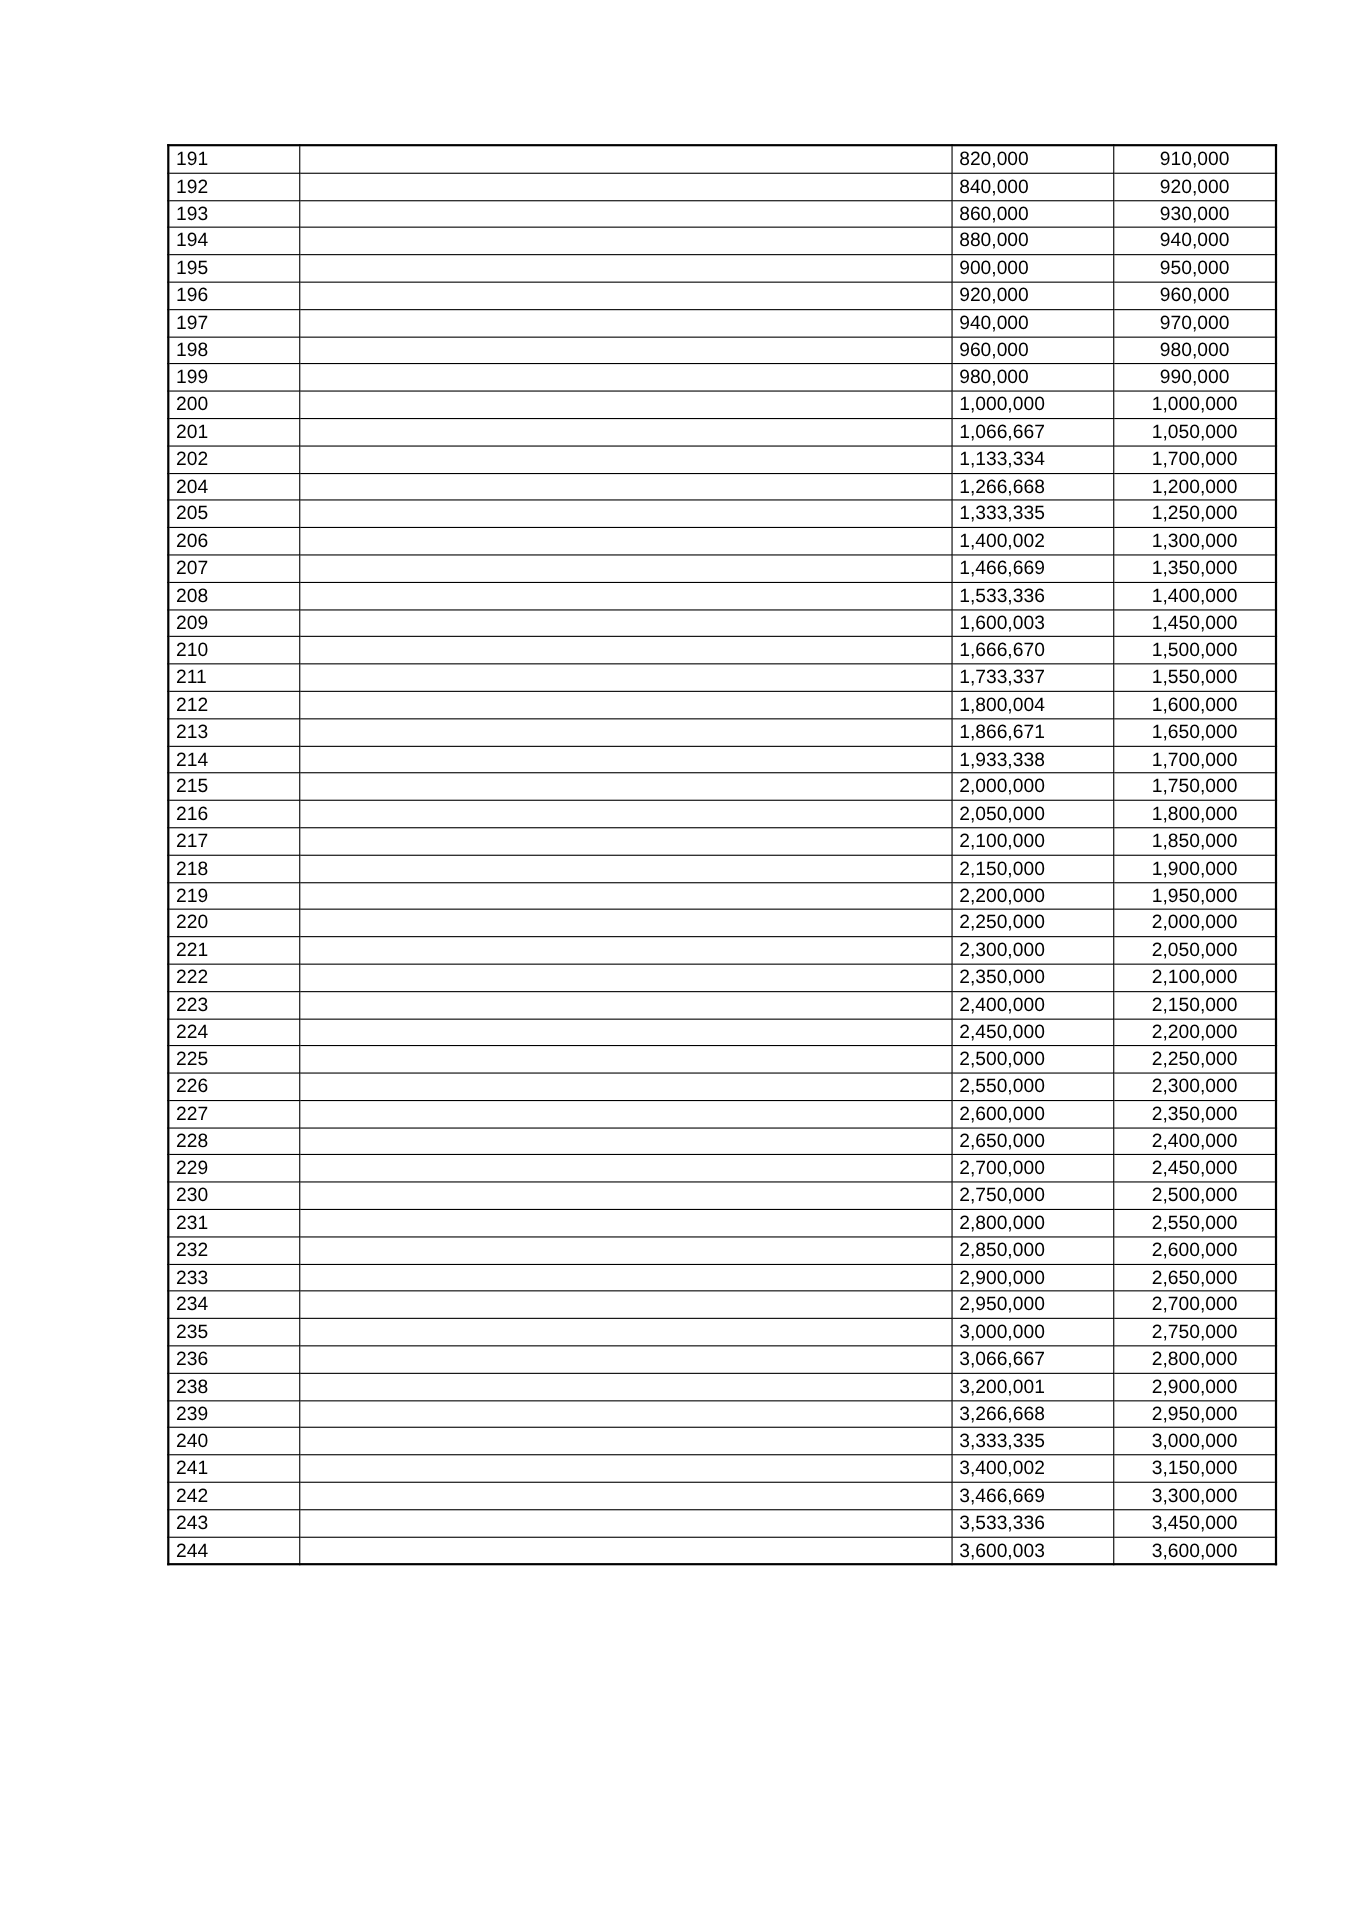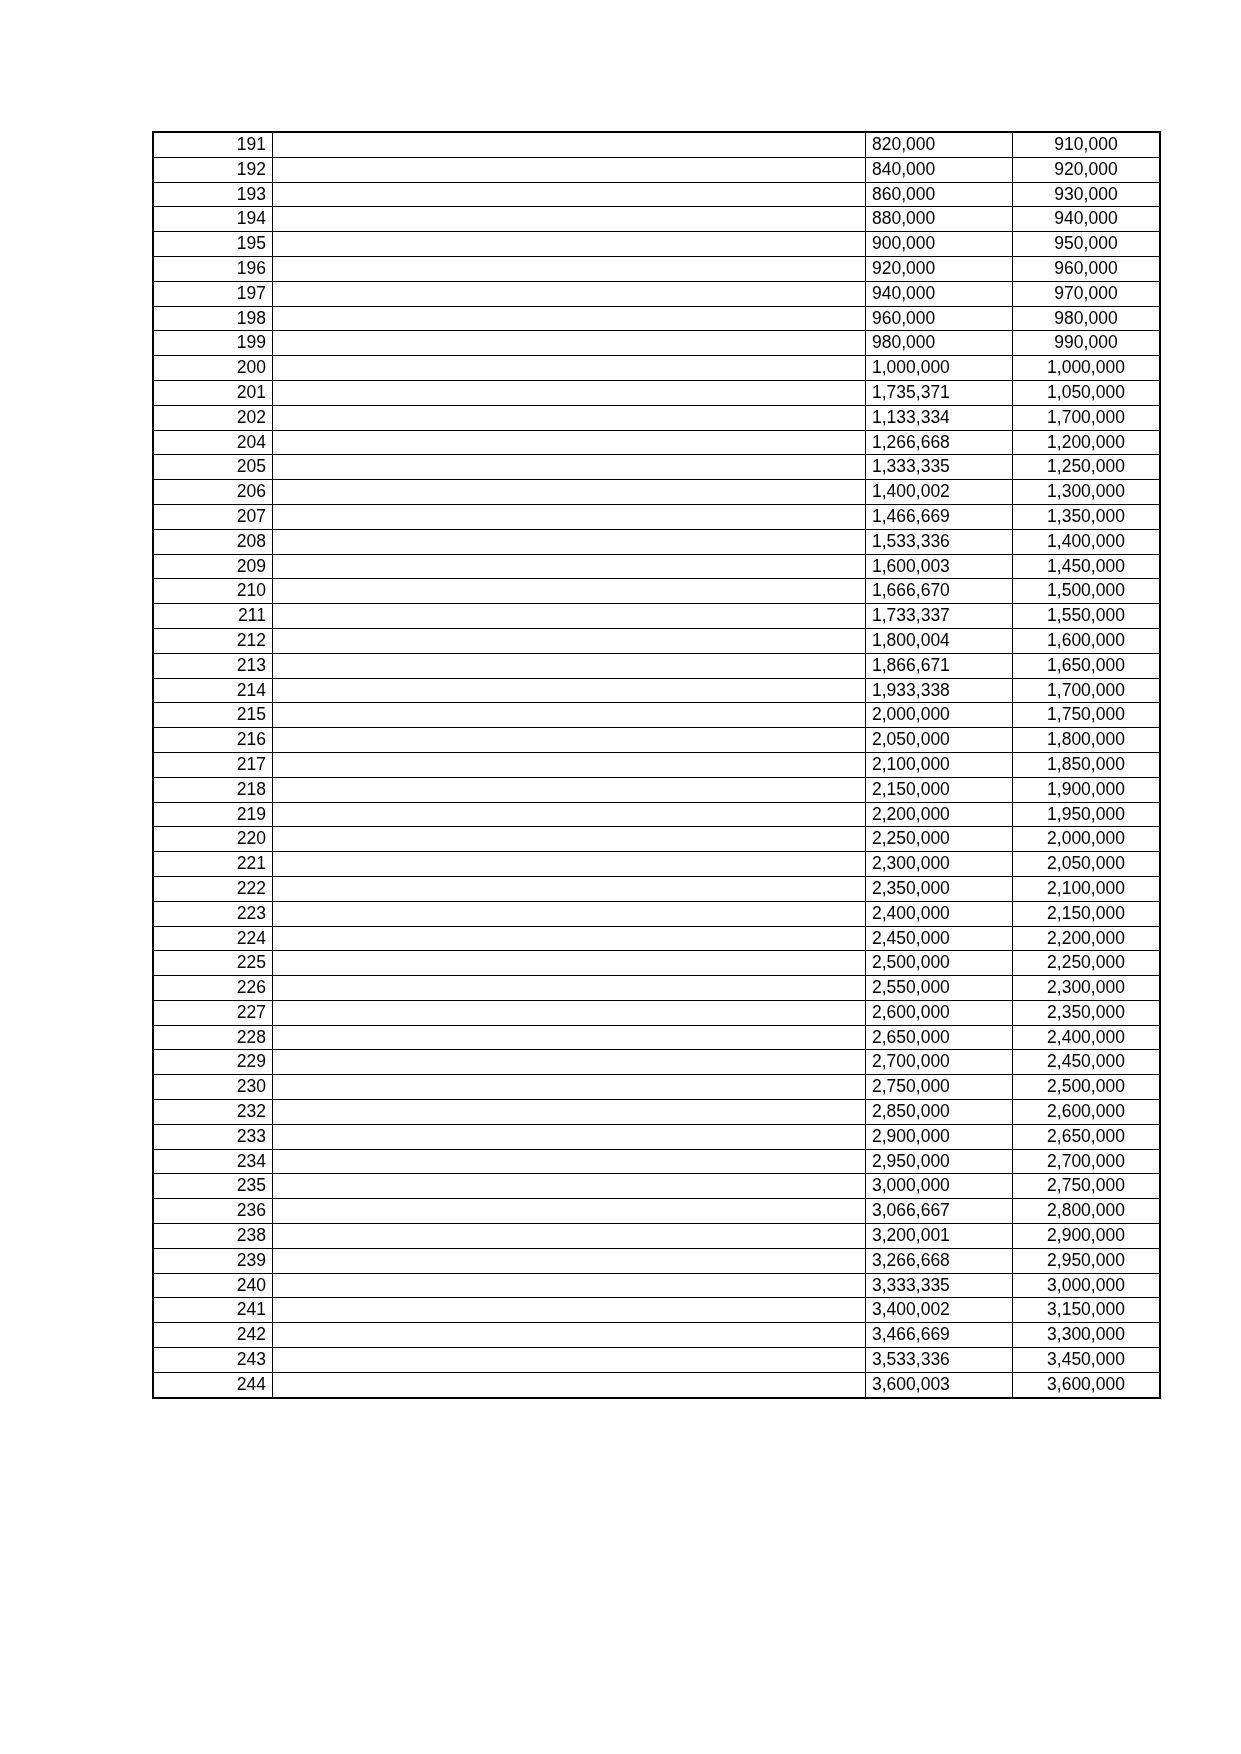--- a/index.html
+++ b/index.html
@@ -39,21 +39,21 @@
     border: 1px solid #000000;
     height: 23.8px;
     padding: 0 6px;
     font-size: 17.5px;
     line-height: 23.8px;
     white-space: nowrap;
     overflow: hidden;
   }
   td.c-index {
     width: 106px;
-    text-align: right;
+    text-align: left;
   }
   td.c-blank {
     width: 580px;
     text-align: left;
   }
   td.c-val1 {
     width: 134px;
     text-align: left;
     padding-right: 9px;
   }
@@ -126,21 +126,21 @@
           </tr>
           <tr>
             <td class="c-index">200</td>
             <td class="c-blank"></td>
             <td class="c-val1">1,000,000</td>
             <td class="c-val2">1,000,000</td>
           </tr>
           <tr>
             <td class="c-index">201</td>
             <td class="c-blank"></td>
-            <td class="c-val1">1,735,371</td>
+            <td class="c-val1">1,066,667</td>
             <td class="c-val2">1,050,000</td>
           </tr>
           <tr>
             <td class="c-index">202</td>
             <td class="c-blank"></td>
             <td class="c-val1">1,133,334</td>
             <td class="c-val2">1,700,000</td>
           </tr>
           <tr>
             <td class="c-index">204</td>
@@ -296,20 +296,26 @@
             <td class="c-index">229</td>
             <td class="c-blank"></td>
             <td class="c-val1">2,700,000</td>
             <td class="c-val2">2,450,000</td>
           </tr>
           <tr>
             <td class="c-index">230</td>
             <td class="c-blank"></td>
             <td class="c-val1">2,750,000</td>
             <td class="c-val2">2,500,000</td>
+          </tr>
+          <tr>
+            <td class="c-index">231</td>
+            <td class="c-blank"></td>
+            <td class="c-val1">2,800,000</td>
+            <td class="c-val2">2,550,000</td>
           </tr>
           <tr>
             <td class="c-index">232</td>
             <td class="c-blank"></td>
             <td class="c-val1">2,850,000</td>
             <td class="c-val2">2,600,000</td>
           </tr>
           <tr>
             <td class="c-index">233</td>
             <td class="c-blank"></td>

